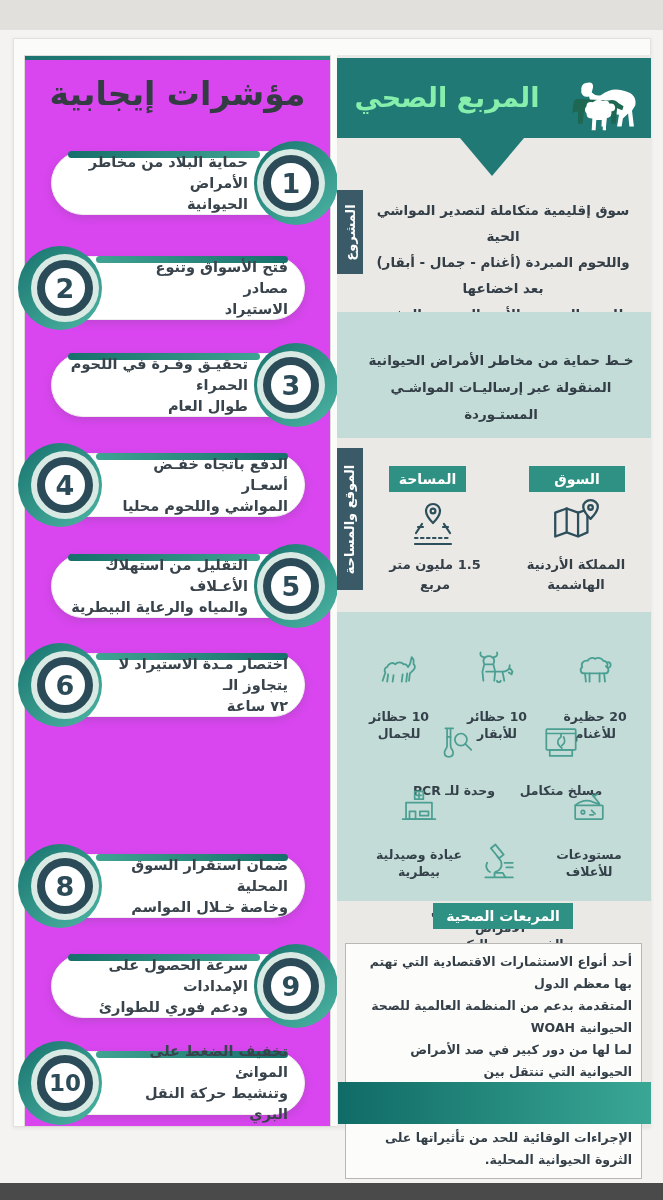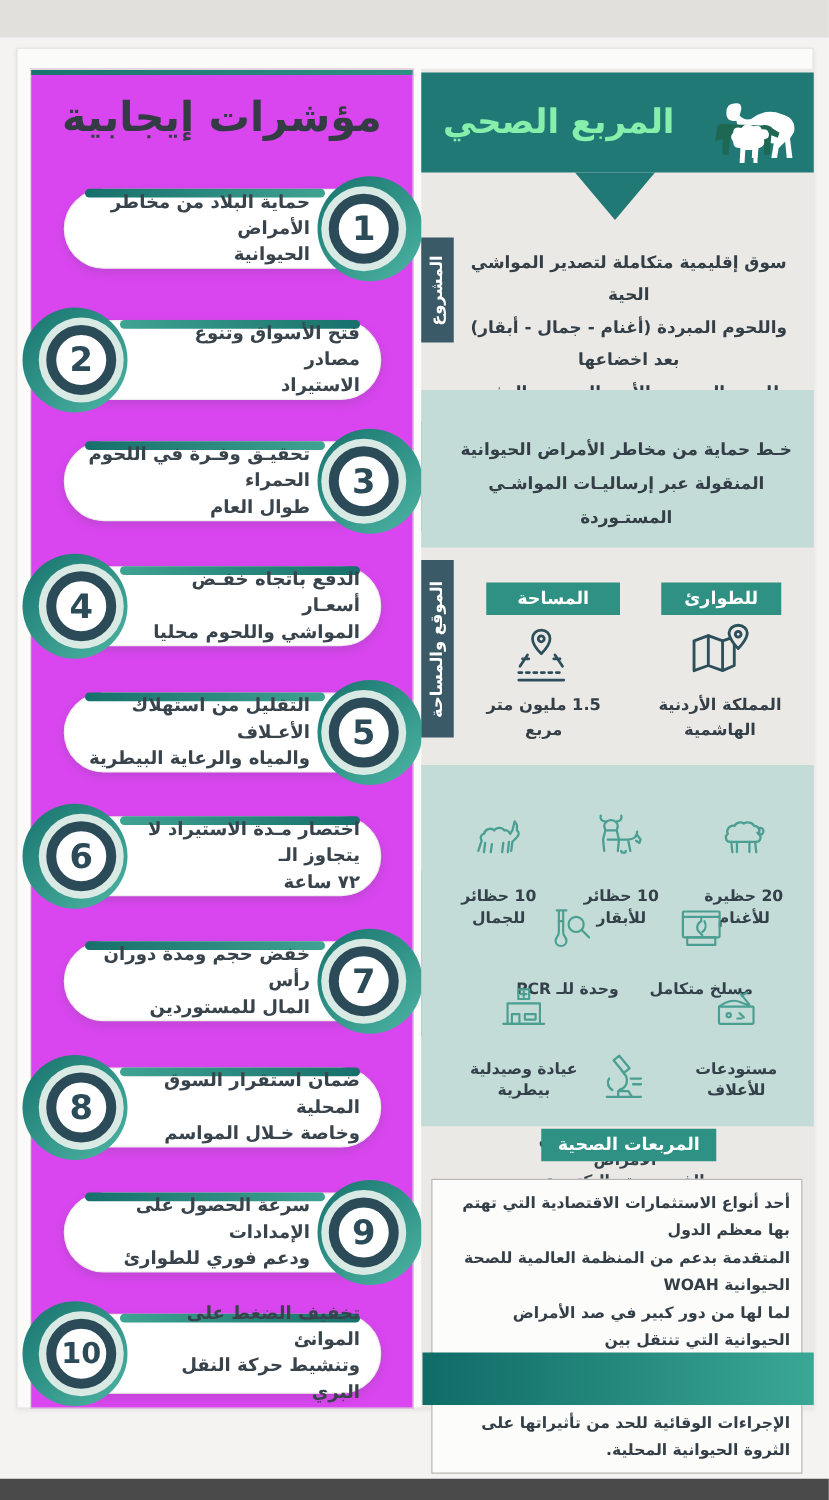--- a/index.html
+++ b/index.html
@@ -62,21 +62,21 @@
   #tab-location{top:393px;height:142px;background:#3b5a68;}
   #tab-components{top:642px;height:132px;background:#3aa189;}
 
   .rtl-block{direction:rtl;white-space:pre-line;font-weight:bold;color:#333e47;}
   #project-text{left:34px;top:142px;width:264px;text-align:center;font-size:13.5px;line-height:26px;}
   #goal-band{left:0;top:257px;width:314px;height:126px;background:#c3dcd7;}
   #goal-text{left:30px;top:292px;width:268px;text-align:center;font-size:13.5px;line-height:27px;}
 
   .chip{position:absolute;background:#2f9183;color:#fff;font-weight:bold;font-size:14px;
         display:flex;align-items:center;justify-content:center;direction:rtl;}
-  #area-chip{left:52px;top:411px;width:107px;height:26px;}
+  #area-chip{left:52px;top:411px;width:77px;height:26px;}
   #loc-chip{left:192px;top:411px;width:96px;height:26px;}
   #area-icon{left:70px;top:442px;color:#2d4e5b;}
   #map-icon{left:212px;top:440px;color:#2d4e5b;}
   #area-value{left:28px;top:500px;width:140px;text-align:center;font-size:13px;line-height:20px;}
   #loc-value{left:178px;top:500px;width:122px;text-align:center;font-size:13px;line-height:20px;}
 
   #comp-band{left:0;top:557px;width:314px;height:289px;background:#c3dcd7;}
   .comp{position:absolute;text-align:center;color:#34404a;font-size:12.5px;font-weight:bold;
         line-height:17px;white-space:pre-line;direction:rtl;}
   .comp svg{display:block;margin:0 auto 3px;color:#4b9f92;}
@@ -184,33 +184,20 @@
 ٧٢ ساعة</div>
       </div>
       <div class="num-wrap">
         <div class="crescent"></div>
         <div class="num-circle">
             <span>6</span>
           </div>
       </div>
     </div>
 
-    <div class="ind-row r6 odd">
-      <div class="pill">
-        <div class="pill-line"></div>
-        <div class="pill-text">خفض حجم ومدة دوران رأس
-المال للمستوردين</div>
-      </div>
-      <div class="num-wrap">
-        <div class="crescent"></div>
-        <div class="num-circle">
-            <span>7</span>
-          </div>
-      </div>
-    </div>
 
     <div class="ind-row r7 even">
       <div class="pill">
         <div class="pill-line"></div>
         <div class="pill-text">ضمان استقرار السوق المحلية
 وخاصة خـلال المواسم</div>
       </div>
       <div class="num-wrap">
         <div class="crescent"></div>
         <div class="num-circle">
@@ -278,21 +265,21 @@
 
     <div id="project-text" class="abs rtl-block">سوق إقليمية متكاملة  لتصدير المواشي الحية
 واللحوم المبردة (أغنام - جمال - أبقار) بعد اخضاعها
 للحجر الصحي والأمن الحيوي والرفق بالحيوان</div>
 
     <div id="goal-band" class="abs"></div>
     <div id="goal-text" class="abs rtl-block">خـط حماية من مخاطر الأمراض الحيوانية
 المنقولة عبر إرساليـات المواشـي المستـوردة</div>
 
     <div id="area-chip" class="chip">المساحة</div>
-    <div id="loc-chip" class="chip">للطوارئ</div>
+    <div id="loc-chip" class="chip">السوق</div>
     <svg id="area-icon" class="abs" width="52" height="52" viewBox="0 0 52 52" fill="none" stroke="currentColor" stroke-width="2.2" stroke-linecap="round" stroke-linejoin="round">
       <path d="M26 7c-4 0-7 3-7 7 0 5 7 12 7 12s7-7 7-12c0-4-3-7-7-7z"></path>
       <circle cx="26" cy="14" r="2.4"></circle>
       <path d="M15 27l-6 9M37 27l6 9M11 30h5M36 30h5"></path>
       <path d="M8 41h36" stroke-dasharray="2.5 3.5"></path>
       <path d="M8 47h36"></path>
     </svg>
     <svg id="map-icon" class="abs" width="54" height="54" viewBox="0 0 52 52" fill="none" stroke="currentColor" stroke-width="2.2" stroke-linecap="round" stroke-linejoin="round">
       <path d="M6 17l11-4 11 4 9-3v22l-9 4-11-4-11 4V17z"></path>
       <path d="M17 13v22M28 17v22"></path>

